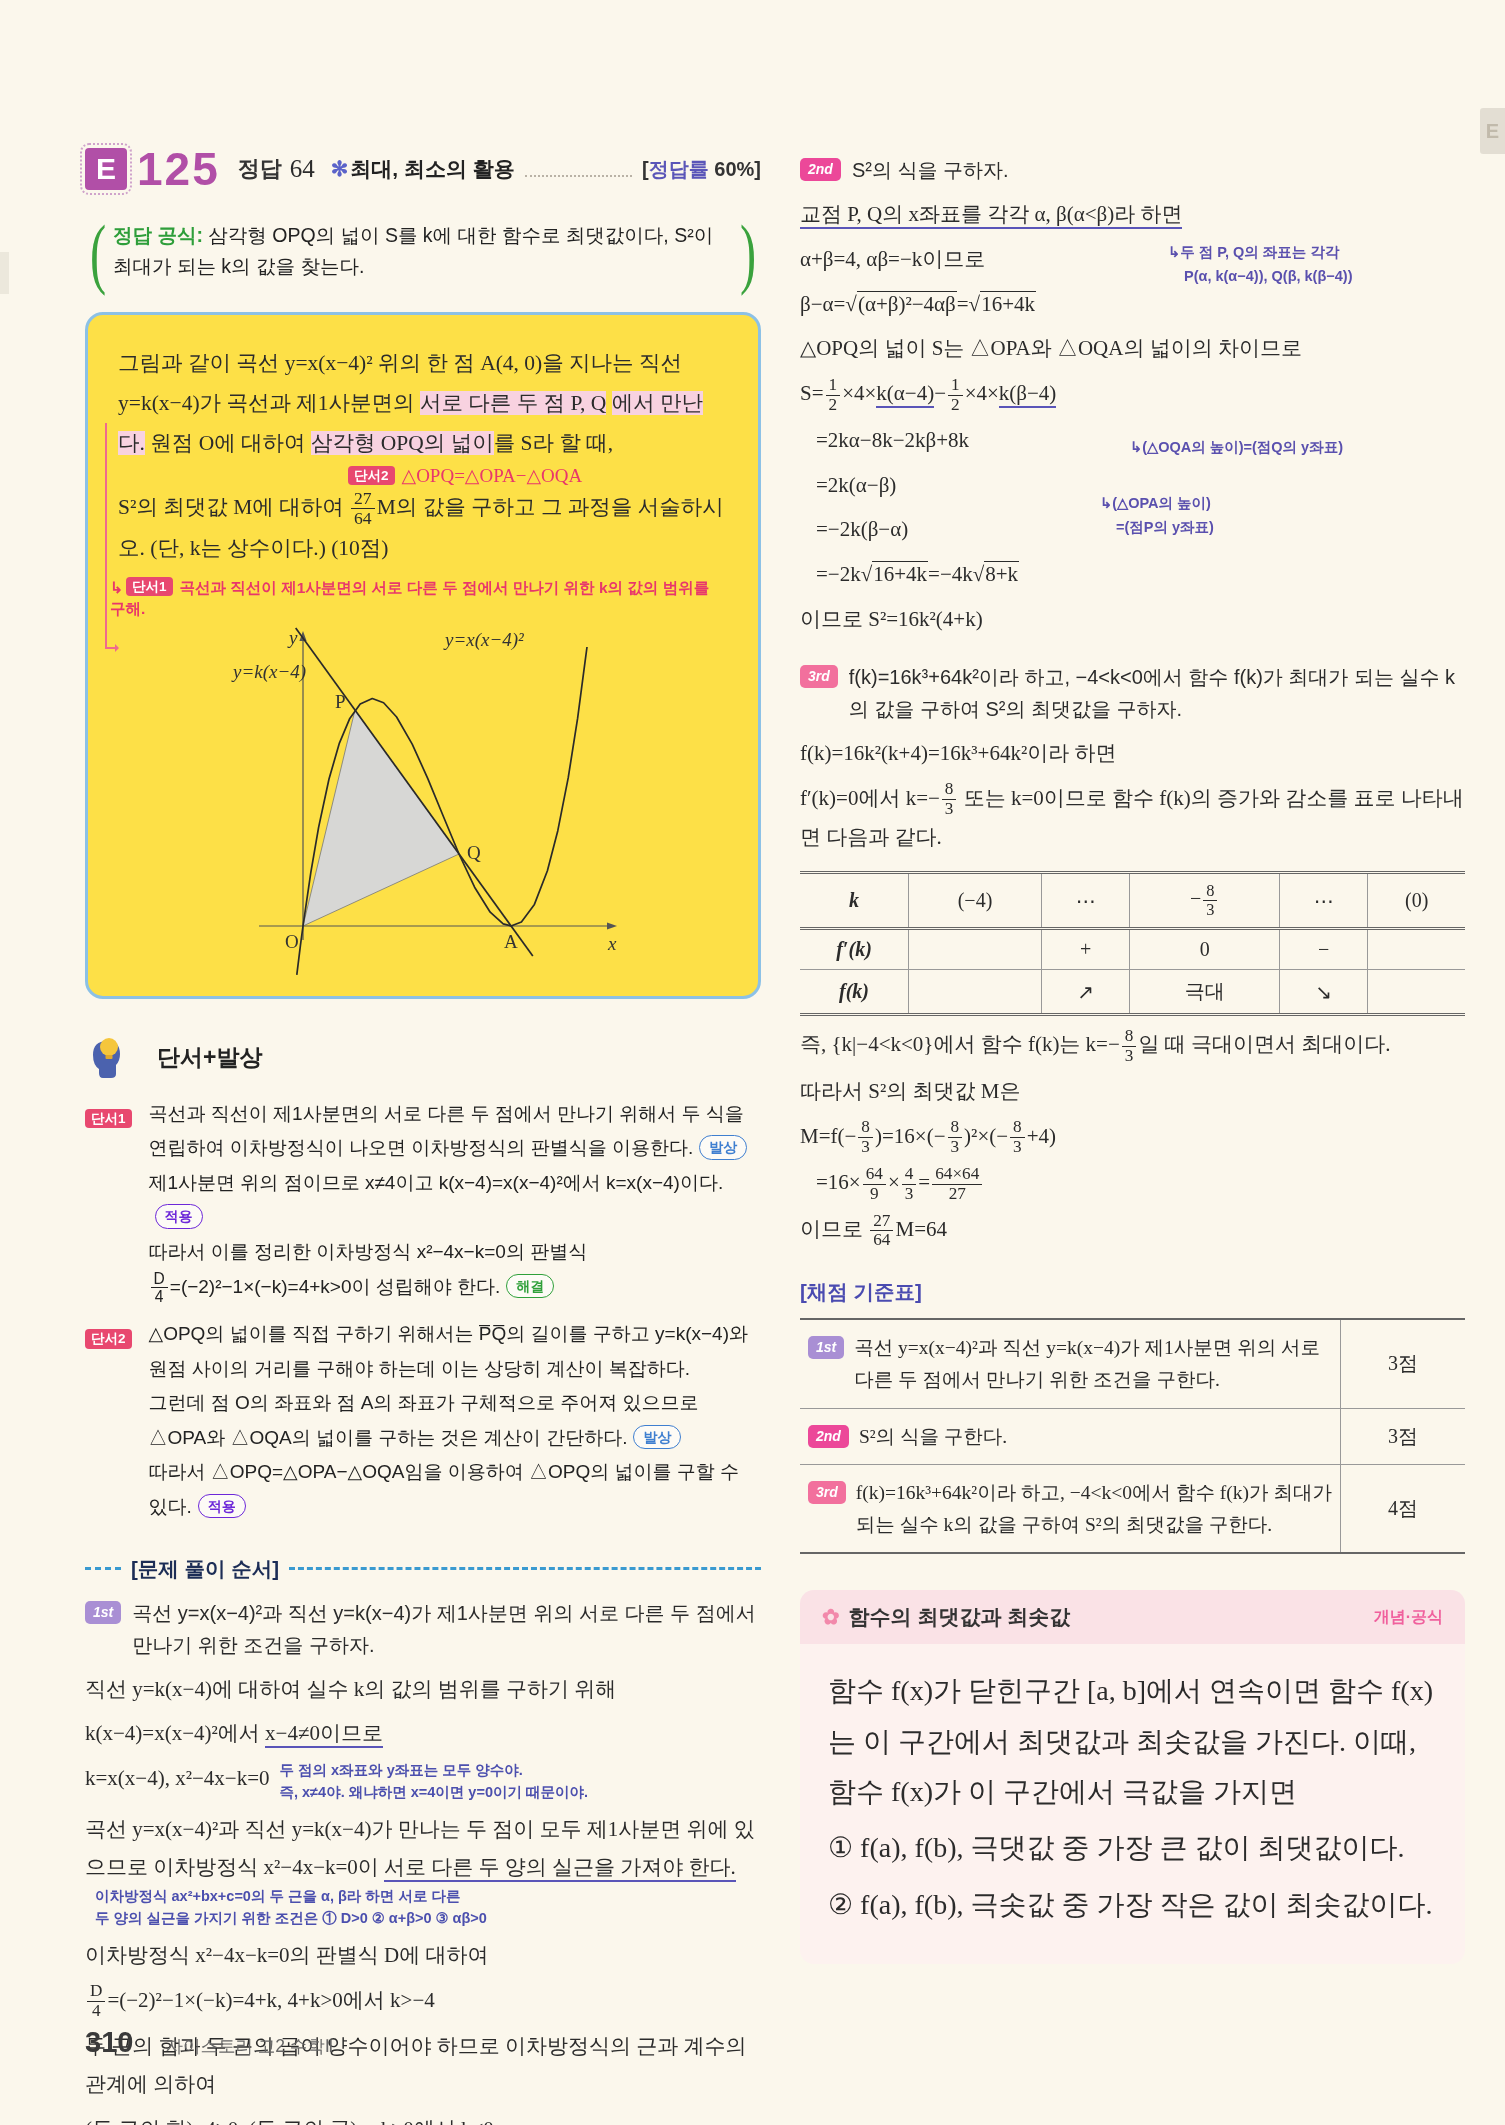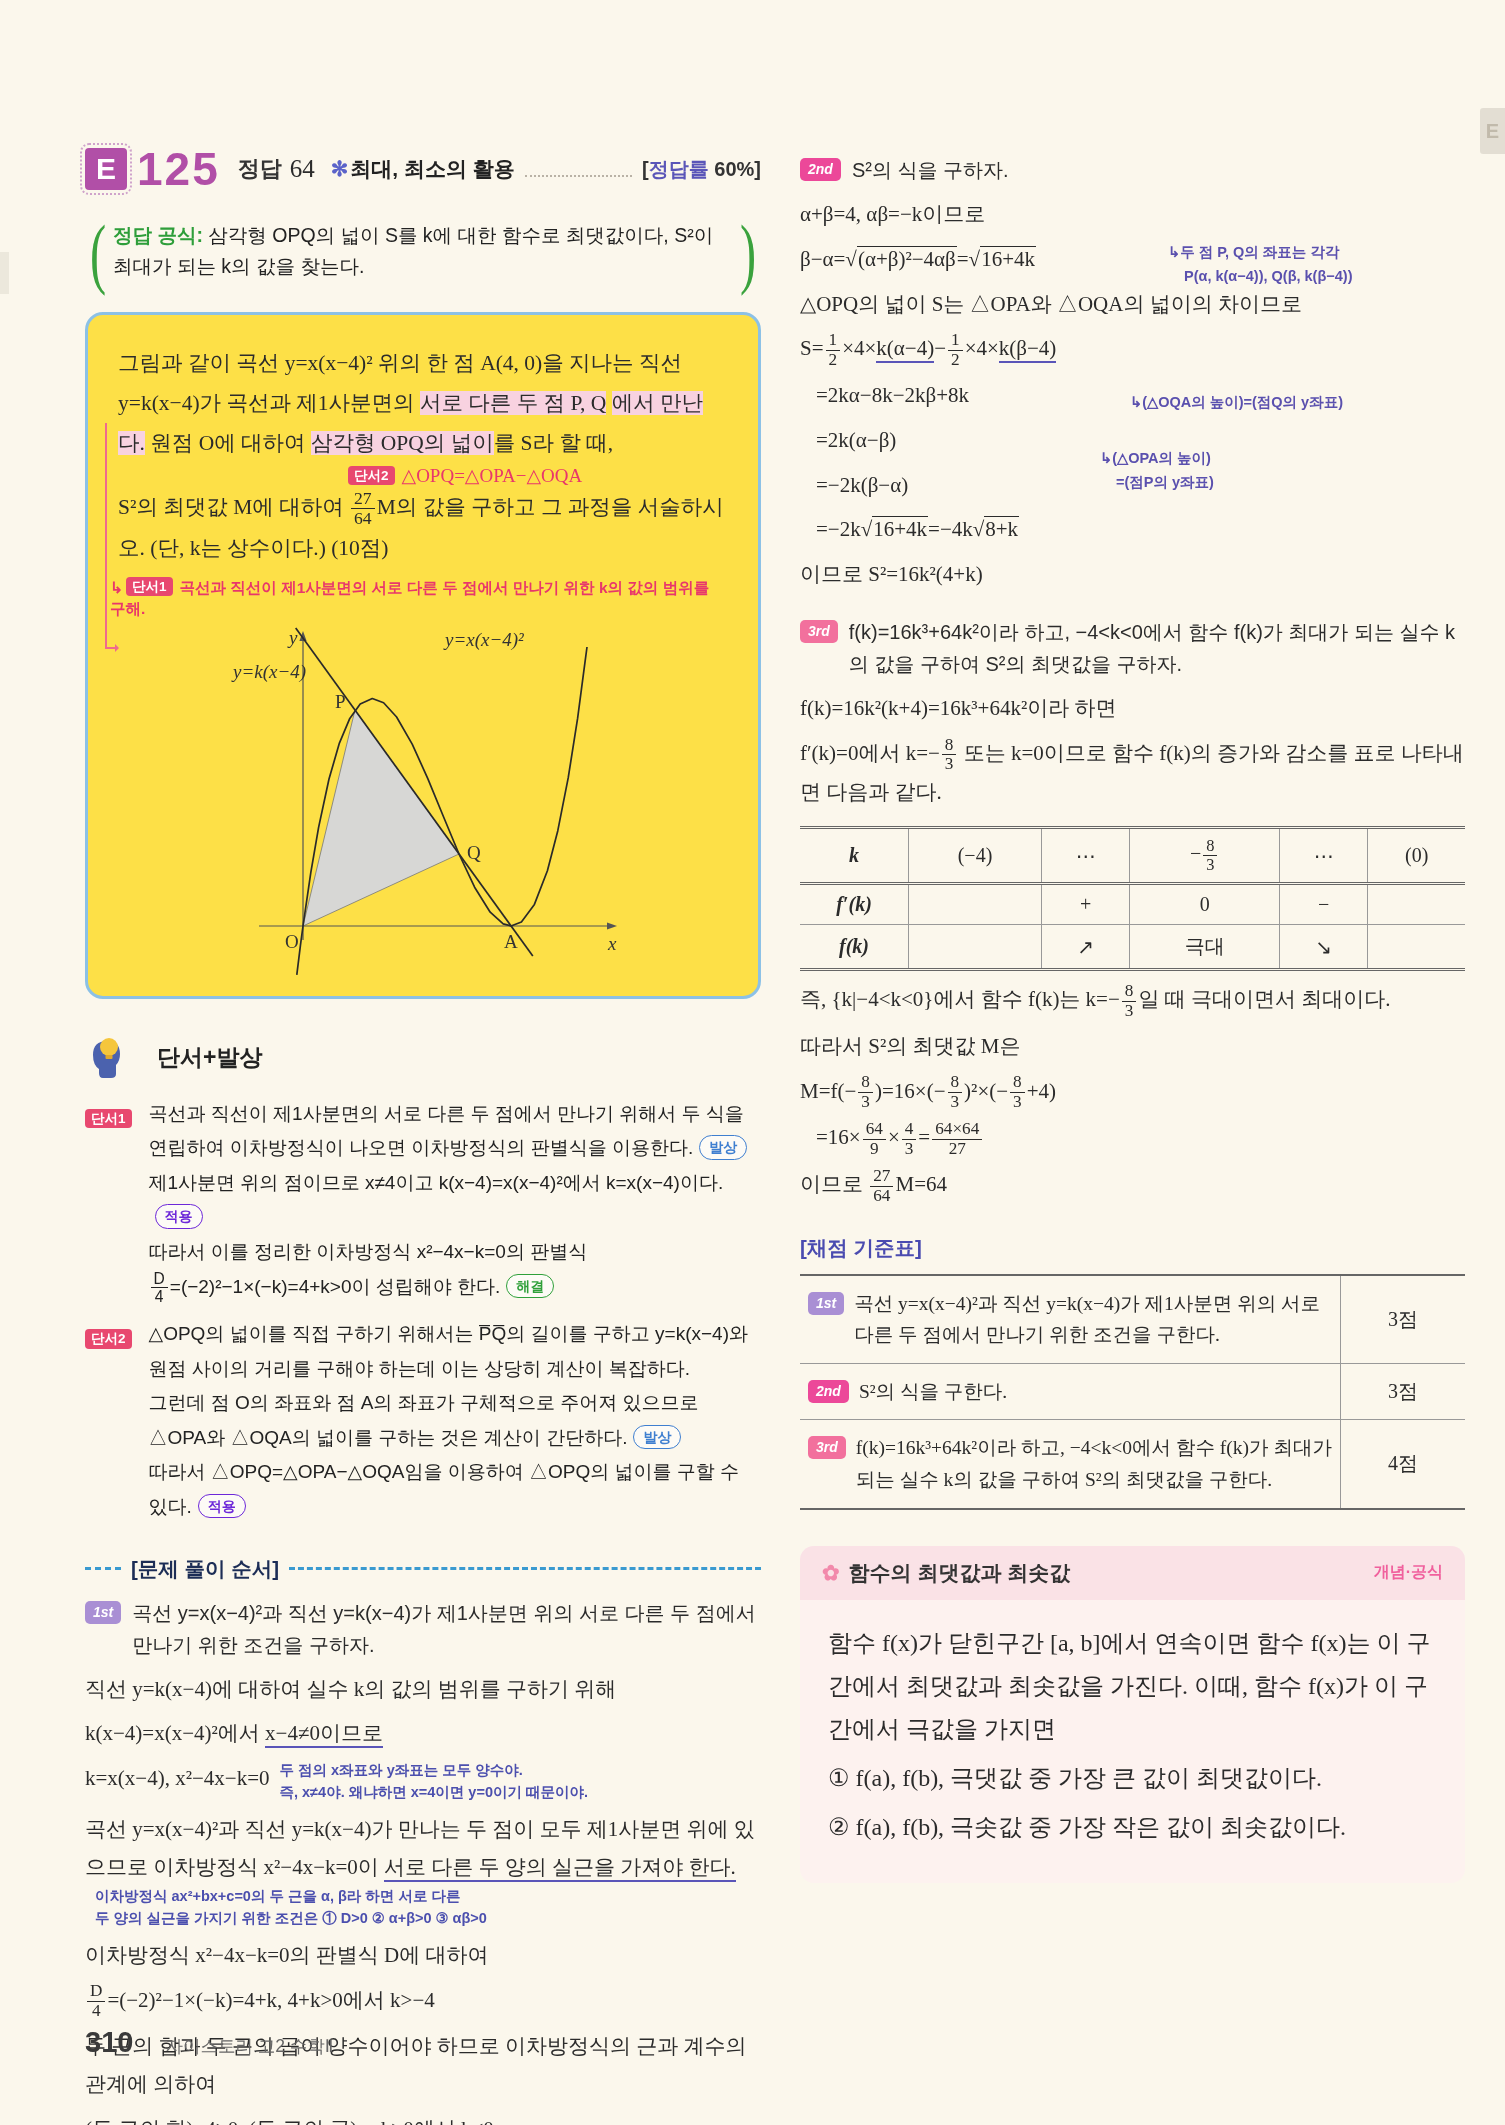--- a/index.html
+++ b/index.html
@@ -99,21 +99,21 @@
   .grade td{padding:12px 8px;border-bottom:1px solid #999;vertical-align:middle}
   .grade .score{border-left:1px solid #999;text-align:center;width:108px;font-size:20px}
   .grow{display:flex;gap:10px;align-items:flex-start}
   .grow p{margin:0;font-size:19.5px;line-height:1.62}
 
   
   .cbox{margin-top:36px;border-radius:14px;overflow:hidden;background:#fdf2ef}
   .cbox-h{display:flex;align-items:center;background:#fae2e6;padding:13px 22px;font:700 21px "Liberation Sans",sans-serif;color:#333}
   .flower{color:#f289ab;margin-right:9px}
   .ctag{margin-left:auto;font:700 16px "Liberation Sans",sans-serif;color:#f0609d}
-  .cbox-b{padding:22px 28px 28px;font-size:24px;line-height:1.8}
+  .cbox-b{padding:22px 28px 28px;font-size:28px;line-height:1.8}
   .cbox-b p{margin:0 0 6px}
 
   
   .foot{position:absolute;left:85px;top:2026px;display:flex;align-items:baseline;gap:32px}
   .fnum{font:700 29px "Liberation Sans",sans-serif;color:#3a3a3a}
   .fbook{font:400 17.5px "Liberation Sans",sans-serif;color:#666}
   .tabR{position:absolute;right:0;top:108px;width:25px;height:46px;background:#ded9ce;color:#b3ab9b;
         font:700 20px/46px "Liberation Sans",sans-serif;text-align:center;border-radius:3px 0 0 3px;opacity:.8}
   .tabL{position:absolute;left:0;top:252px;width:9px;height:42px;background:#e3ded2;opacity:.6}
 </style>
@@ -239,20 +239,21 @@
 </div>
 
 <div class="col col-right">
 
   <div class="step">
     <span class="badge-step s2">2nd</span>
     <p style="margin:0">S²의 식을 구하자.</p>
   </div>
 
   <div class="rel">
+    <p class="m"><span class="ul">교점 P, Q의 x좌표를 각각 α, β(α&lt;β)라 하면</span></p>
     <span class="pn" style="left:368px;top:46px">↳두 점 P, Q의 좌표는 각각</span>
     <span class="pn" style="left:384px;top:70px">P(α, k(α−4)), Q(β, k(β−4))</span>
     <p class="m">α+β=4, αβ=−k이므로</p>
     <p class="m"><span class="rt"><span>β−α=√</span><span class="rad">(α+β)²−4αβ</span><span>=√</span><span class="rad">16+4k</span></span></p>
     <p class="m">△OPQ의 넓이 S는 △OPA와 △OQA의 넓이의 차이므로</p>
   </div>
 
   <div class="rel">
     <p class="m">
       <span>S=<span class="frac">

